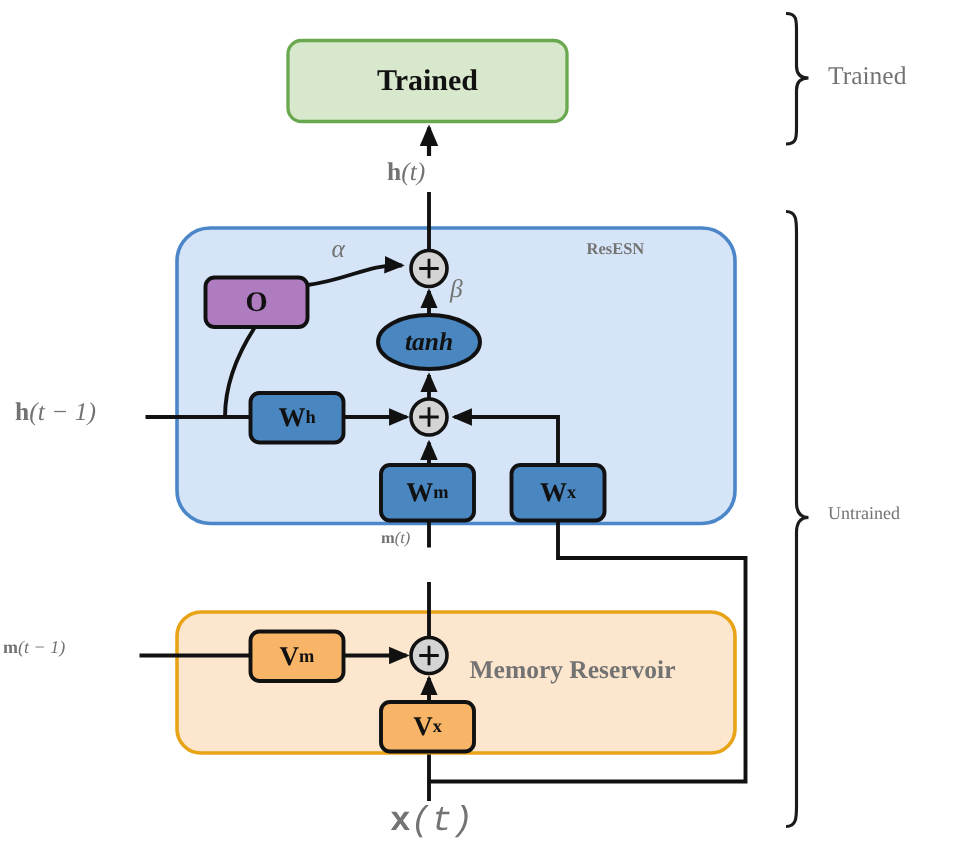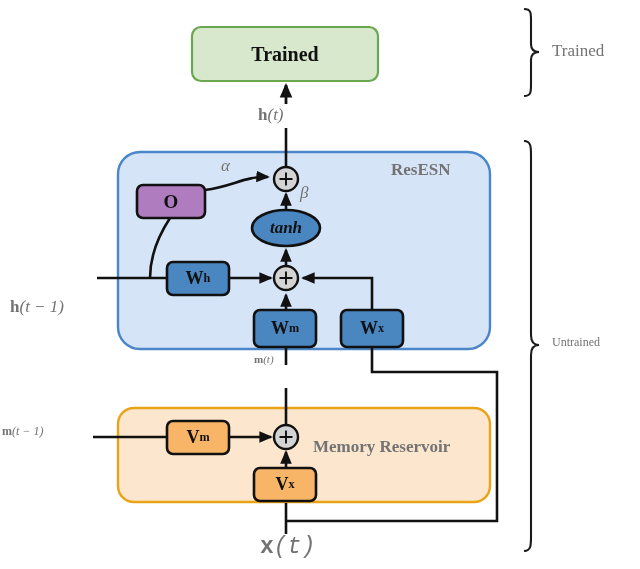--- a/index.html
+++ b/index.html
@@ -146,21 +146,21 @@
                L 531 335
                C 531 342, 534 345, 539 345
                C 534 345, 531 348, 531 355
                L 531 537
                C 531 545, 531 551, 524 551" fill="none" stroke="#1b1b1b" stroke-width="2.1"></path>
     </g>
   </svg>
 
   <div class="blk-text" style="left:192px; top:27px; width:186px; height:54px; font-size:20px;">Trained</div>
 
-  <div class="lbl" style="left:391px; top:161px; font-size:17px; font-weight:bold;">ResESN</div>
+  <div class="lbl" style="left:391px; top:161px; font-size:11px; font-weight:bold;">ResESN</div>
 
   <div class="lbl" style="left:313px; top:418px; font-size:17px; font-weight:bold;margin-top:20px;">Memory Reservoir</div>
 
   <div class="blk-text" style="left:137px; top:185px; width:68px; height:33px; font-size:19px;">O</div>
 
   <div class="blk-text math-it" style="left:252px; top:210px; width:68px; height:36px; font-size:17px;font-style:italic;">tanh</div>
 
   <div class="blk-text" style="left:167px; top:262px; width:62px; height:33px; font-size:18px;">
       <span>W</span>
       <span class="sub">h</span>
@@ -181,21 +181,21 @@
       <span class="sub">m</span>
     </div>
 
   <div class="blk-text" style="left:254px; top:468px; width:62px; height:33px; font-size:18px;">
       <span>V</span>
       <span class="sub">x</span>
     </div>
 
   <div class="lbl" style="left:258px; top:106px; font-size:17px;text-align:right;"><span class="math-bold">h</span><span class="paren-it">(t)</span></div>
 
-  <div class="lbl" style="left:10px; top:266px; font-size:17px;margin-top:32px;"><span class="math-bold">h</span><span class="paren-it">(t − 1)</span></div>
+  <div class="lbl" style="left:10px; top:266px; font-size:17px;"><span class="math-bold">h</span><span class="paren-it">(t − 1)</span></div>
 
   <div class="lbl" style="left:254px; top:354px; font-size:11px;"><span class="math-bold">m</span><span class="paren-it">(t)</span></div>
 
   <div class="lbl" style="left:2px; top:425px; font-size:12px;"><span class="math-bold">m</span><span class="paren-it">(t − 1)</span></div>
 
   <div class="lbl" style="left:260px; top:536px; font-size:23px;font-family:Liberation Mono, monospace;"><span class="math-bold">x</span><span class="paren-it">(t)</span></div>
 
   <div class="lbl math-it" style="left:221px; top:157px; font-size:17px;">α</div>
 
   <div class="lbl math-it" style="left:300px; top:184px; font-size:17px;">β</div>

